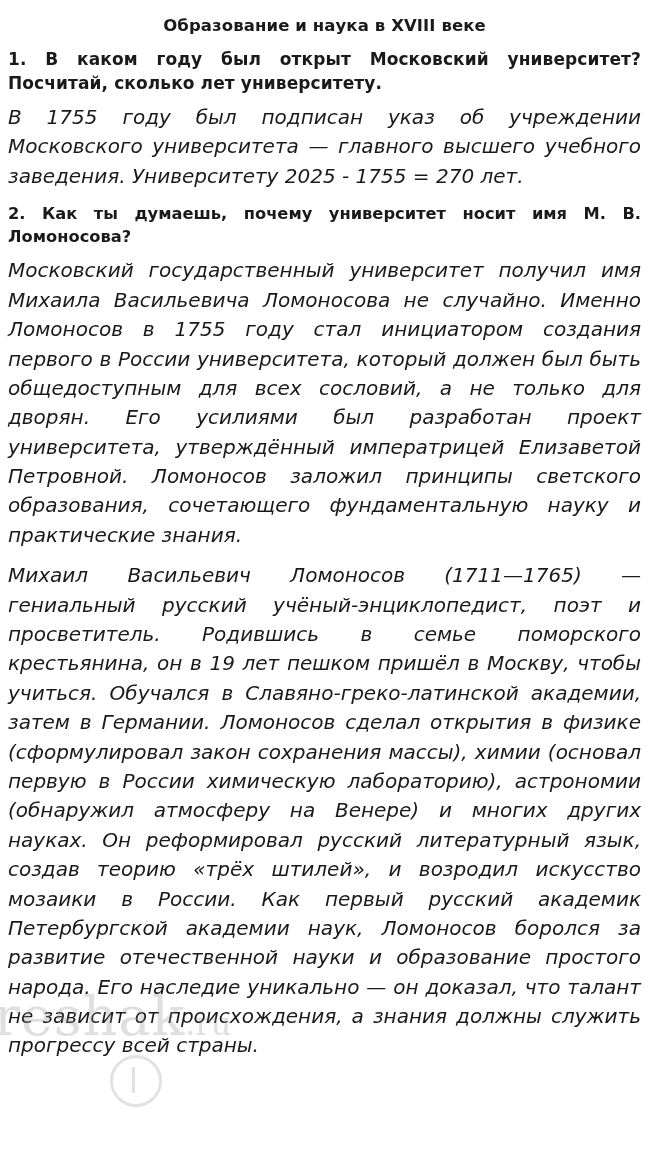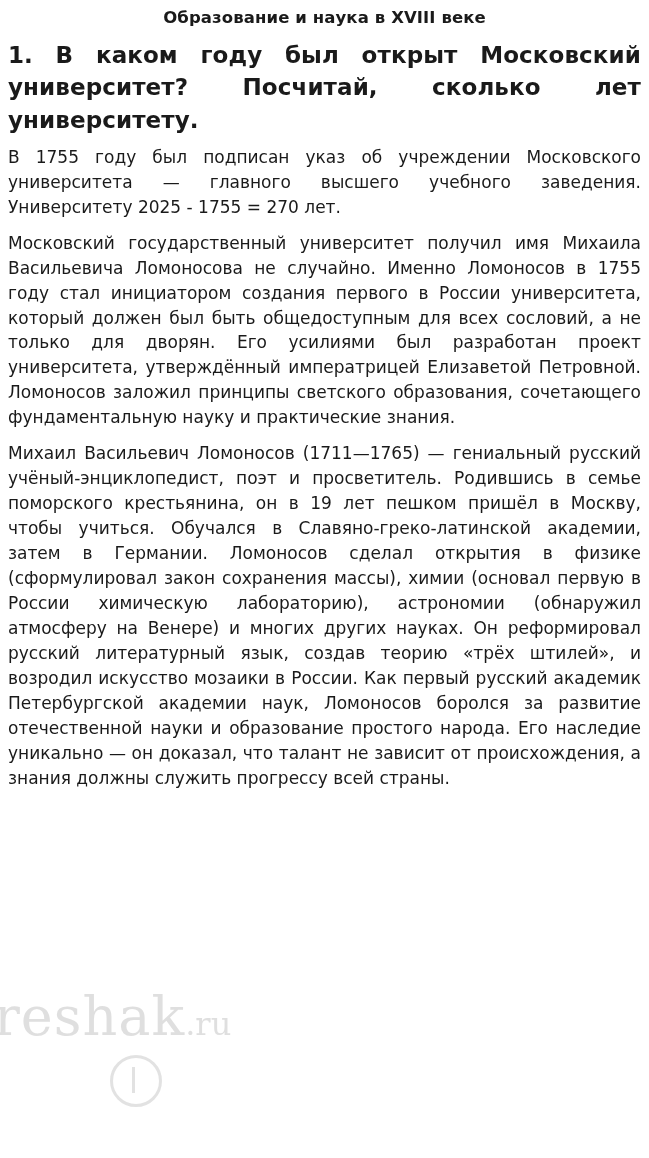--- a/index.html
+++ b/index.html
@@ -12,48 +12,49 @@
     height: 1158px;
     overflow: hidden;
     font-family: "DejaVu Sans", sans-serif;
     color: #1a1a1a;
   }
   .page {
     position: relative;
     width: 649px;
     height: 1158px;
     box-sizing: border-box;
-    padding: 8px 8px 0 8px;
+    padding: 16px 8px 0 8px;
   }
   .doc-title {
     text-align: center;
     font-size: 16.5px;
     font-weight: bold;
     line-height: 1.25;
     margin: 0 0 10px 0;
     letter-spacing: 0.1px;
   }
   .q {
     font-size: 16.3px;
     font-weight: bold;
     line-height: 1.42;
     margin: 0 0 8px 0;
     text-align: justify;
     text-justify: inter-word;
   }
   .q-1 {
-    font-size: 23px;
+    font-size: 17px;
     letter-spacing: 0.1px;
   }
   .a {
-    font-size: 17px;
+    font-size: 20px;
     line-height: 1.47;
     margin: 0 0 11px 0;
     text-align: justify;
     text-justify: inter-word;
+    font-style: italic;
   }
   .a-last {
     margin-bottom: 12px;
   }
   
   .watermark {
     position: absolute;
     left: -6px;
     top: 985px;
     font-family: "DejaVu Serif", serif;
@@ -91,20 +92,21 @@
 </head>
 <body>
 
 <div class="page">
 
   <h1 class="doc-title">Образование и наука в XVIII веке</h1>
 
   <div class="q q-1">1. В каком году был открыт Московский университет? Посчитай, сколько лет университету.</div>
   <div class="a">В 1755 году был подписан указ об учреждении Московского университета — главного высшего учебного заведения. Университету 2025 - 1755 = 270 лет.</div>
 
+  <div class="q">2. Как ты думаешь, почему университет носит имя М. В. Ломоносова?</div>
   <div class="a">Московский государственный университет получил имя Михаила Васильевича Ломоносова не случайно. Именно Ломоносов в 1755 году стал инициатором создания первого в России университета, который должен был быть общедоступным для всех сословий, а не только для дворян. Его усилиями был разработан проект университета, утверждённый императрицей Елизаветой Петровной. Ломоносов заложил принципы светского образования, сочетающего фундаментальную науку и практические знания.</div>
 
   <div class="a a-last">Михаил Васильевич Ломоносов (1711—1765) — гениальный русский учёный-энциклопедист, поэт и просветитель. Родившись в семье поморского крестьянина, он в 19 лет пешком пришёл в Москву, чтобы учиться. Обучался в Славяно-греко-латинской академии, затем в Германии. Ломоносов сделал открытия в физике (сформулировал закон сохранения массы), химии (основал первую в России химическую лабораторию), астрономии (обнаружил атмосферу на Венере) и многих других науках. Он реформировал русский литературный язык, создав теорию «трёх штилей», и возродил искусство мозаики в России. Как первый русский академик Петербургской академии наук, Ломоносов боролся за развитие отечественной науки и образование простого народа. Его наследие уникально — он доказал, что талант не зависит от происхождения, а знания должны служить прогрессу всей страны.</div>
 
   <div class="watermark">
     <span>reshak</span><span class="small">.ru</span>
   </div>
   <div class="wm-circle"></div>
 
 </div>

